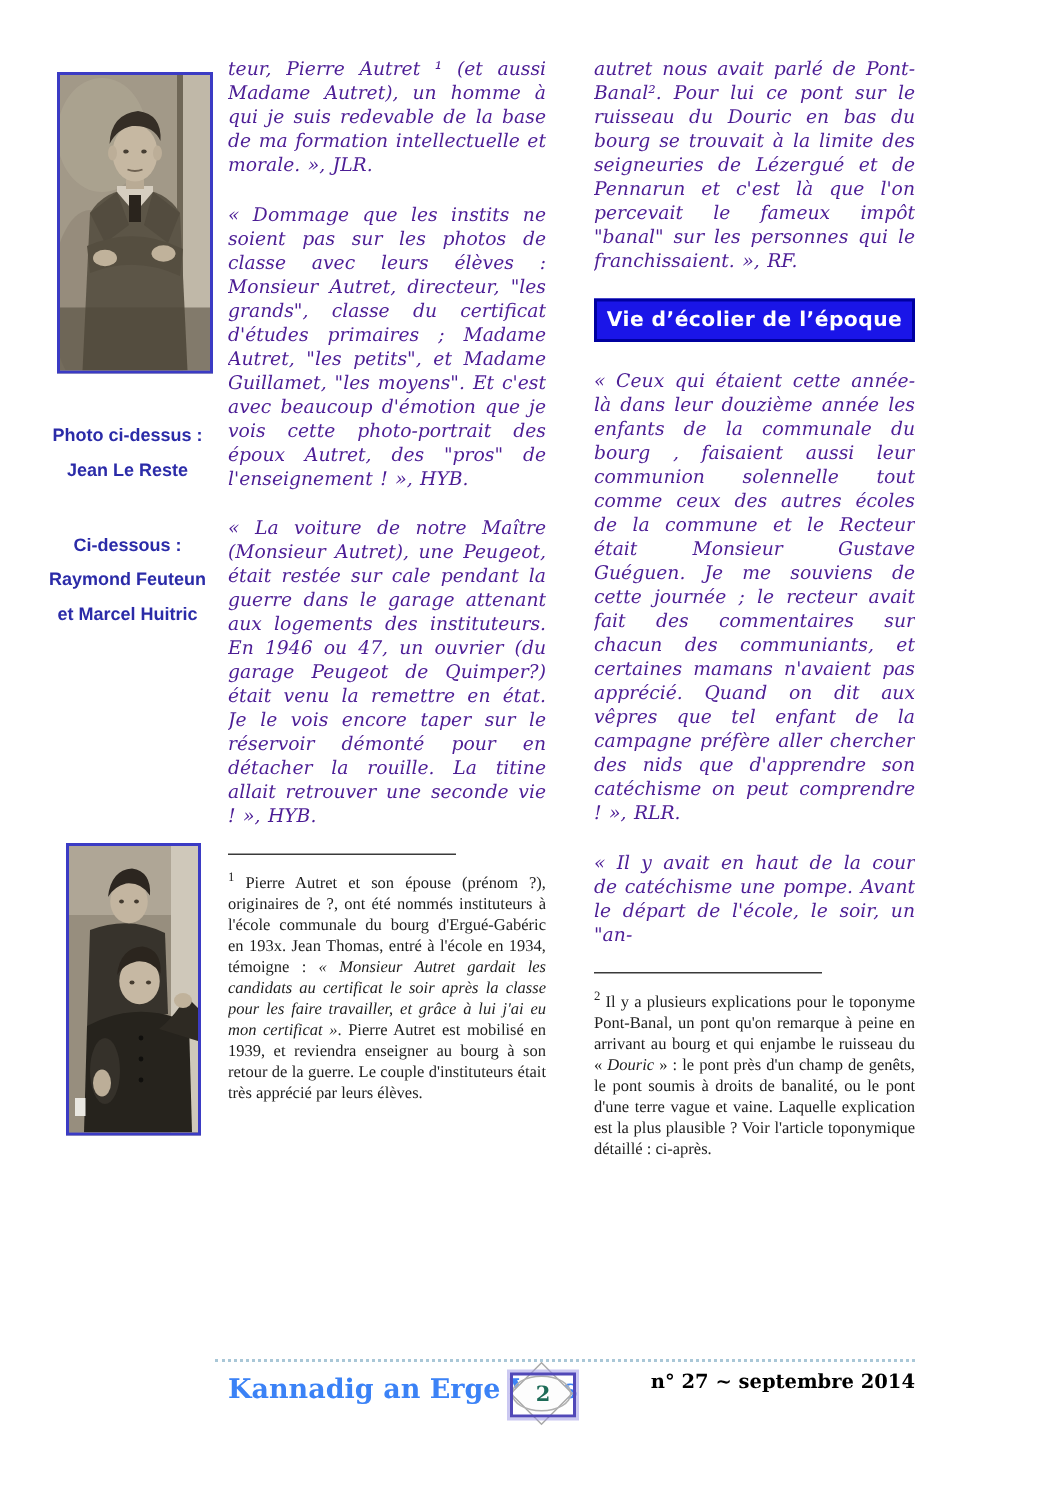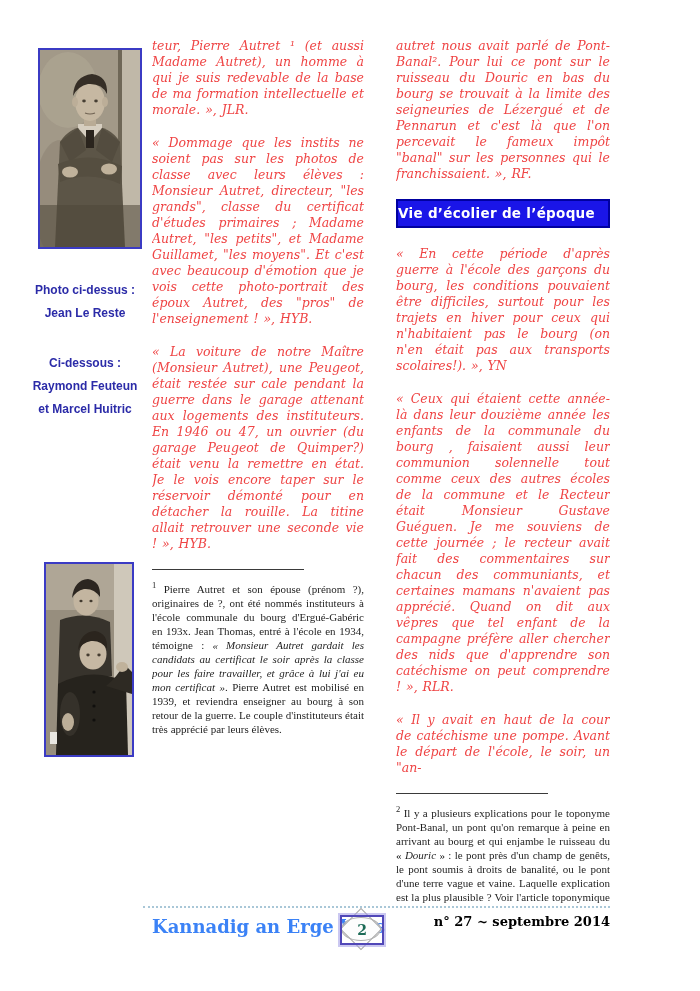--- a/index.html
+++ b/index.html
@@ -24,27 +24,27 @@
   .caption-1 { top:283px; }
   .caption-2 { top:356px; }
 
   
   .col { position:absolute; top:38px; height:870px; overflow:hidden; }
   .col-mid   { left:152px; width:212px; }
   .col-right { left:396px; width:214px; }
 
   p.body {
     margin:0 0 17px 0; font-style:italic; font-size:12.5px; line-height:16px;
-    text-align:justify; color:#ef4444; word-spacing:1px;
+    text-align:justify; color:#4c1d95; word-spacing:1px;
   }
 
   .banner {
     background:#1a15e8; border:2px solid #0000a0; color:#ffffff;
     font-family:"DejaVu Sans", sans-serif; font-weight:bold; font-size:13.5px;
-    padding:4px 0 5px 0; margin:14px 0 18px 0; letter-spacing:0.3px;
+    text-align:center; padding:4px 0 5px 0; margin:14px 0 18px 0; letter-spacing:0.3px;
   }
 
   .fn-sep { border-top:1px solid #3a3a3a; width:152px; margin:14px 0 12px 0; }
   p.footnote {
     margin:0; font-style:normal; font-family:"Liberation Serif", serif;
     font-size:11px; line-height:14px; text-align:justify; color:#1e1e1e;
   }
   p.footnote em { font-style:italic; }
   p.footnote sup { font-size:8.5px; line-height:0; }
 
@@ -159,21 +159,20 @@
     <p class="body">teur, Pierre Autret ¹ (et aussi Madame Autret), un homme à qui je suis redevable de la base de ma formation intellectuelle et morale. », JLR.</p>
     <p class="body">« Dommage que les instits ne soient pas sur les photos de classe avec leurs élèves : Monsieur Autret, directeur, "les grands", classe du certificat d'études primaires ; Madame Autret, "les petits", et Madame Guillamet, "les moyens". Et c'est avec beaucoup d'émotion que je vois cette photo-portrait des époux Autret, des "pros" de l'enseignement ! », HYB.</p>
     <p class="body">« La voiture de notre Maître (Monsieur Autret), une Peugeot, était restée sur cale pendant la guerre dans le garage attenant aux logements des instituteurs. En 1946 ou 47, un ouvrier (du garage Peugeot de Quimper?) était venu la remettre en état. Je le vois encore taper sur le réservoir démonté pour en détacher la rouille. La titine allait retrouver une seconde vie ! », HYB.</p>
     <div class="fn-sep"></div>
     <p class="footnote"><sup>1</sup><span> Pierre Autret et son épouse (prénom ?), originaires de ?, ont été nommés instituteurs à l'école communale du bourg d'Ergué-Gabéric en 193x. Jean Thomas, entré à l'école en 1934, témoigne : </span><em>« Monsieur Autret gardait les candidats au certificat le soir après la classe pour les faire travailler, et grâce à lui j'ai eu mon certificat »</em><span>. Pierre Autret est mobilisé en 1939, et reviendra enseigner au bourg à son retour de la guerre. Le couple d'instituteurs était très apprécié par leurs élèves.</span></p>
   </div>
 
   <div class="col col-right">
     <p class="body">autret nous avait parlé de Pont-Banal². Pour lui ce pont sur le ruisseau du Douric en bas du bourg se trouvait à la limite des seigneuries de Lézergué et de Pennarun et c'est là que l'on percevait le fameux impôt "banal" sur les personnes qui le franchissaient. », RF.</p>
     <div class="banner">Vie d’écolier de l’époque</div>
-    <p class="body">« En cette période d'après guerre à l'école des garçons du bourg, les conditions pouvaient être difficiles, surtout pour les trajets en hiver pour ceux qui n'habitaient pas le bourg (on n'en était pas aux transports scolaires!). », YN</p>
     <p class="body">« Ceux qui étaient cette année-là dans leur douzième année les enfants de la communale du bourg , faisaient aussi leur communion solennelle tout comme ceux des autres écoles de la commune et le Recteur était Monsieur Gustave Guéguen. Je me souviens de cette journée ; le recteur avait fait des commentaires sur chacun des communiants, et certaines mamans n'avaient pas apprécié. Quand on dit aux vêpres que tel enfant de la campagne préfère aller chercher des nids que d'apprendre son catéchisme on peut comprendre ! », RLR.</p>
     <p class="body">« Il y avait en haut de la cour de catéchisme une pompe. Avant le départ de l'école, le soir, un "an-</p>
     <div class="fn-sep"></div>
     <p class="footnote"><sup>2</sup><span> Il y a plusieurs explications pour le toponyme Pont-Banal, un pont qu'on remarque à peine en arrivant au bourg et qui enjambe le ruisseau du « </span><em>Douric</em><span> » : le pont près d'un champ de genêts, le pont soumis à droits de banalité, ou le pont d'une terre vague et vaine. Laquelle explication est la plus plausible ? Voir l'article toponymique détaillé : ci-après.</span></p>
   </div>
 
   <div class="dotted-divider"></div>
   <div class="footer-left">Kannadig an Erge Vras</div>
   <div class="pagenum-wrap">
     <div class="diamond"></div>

